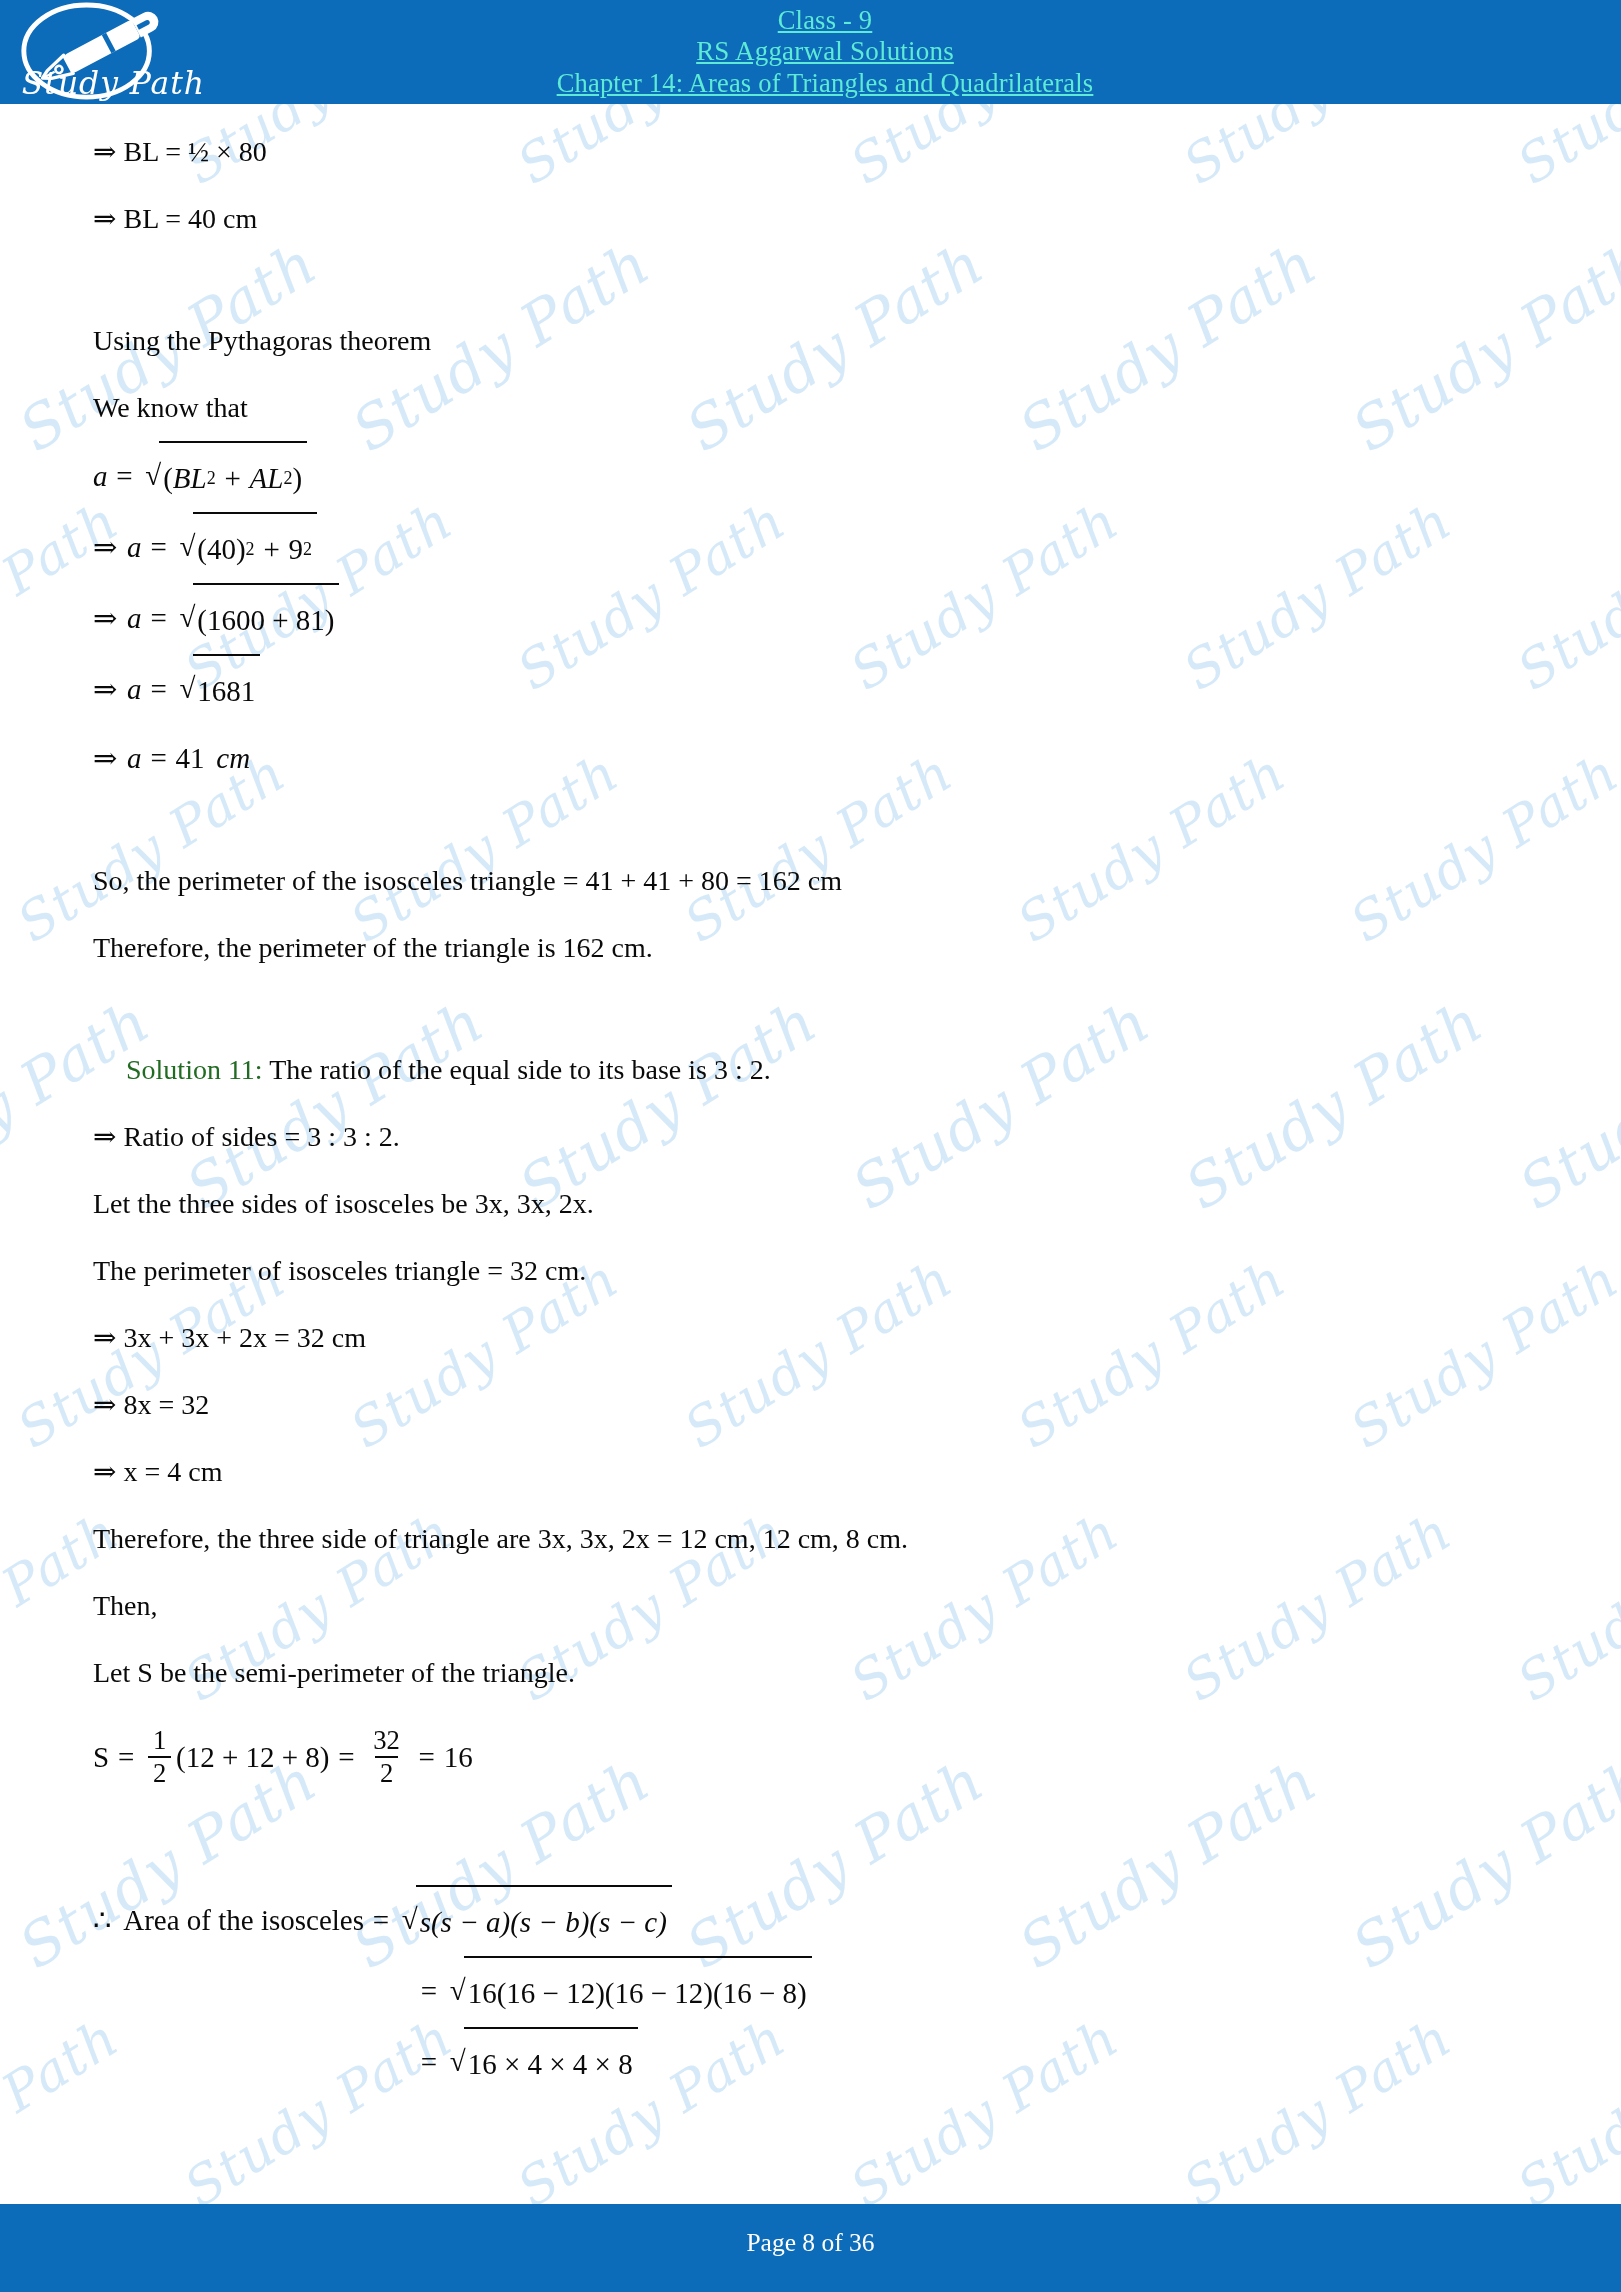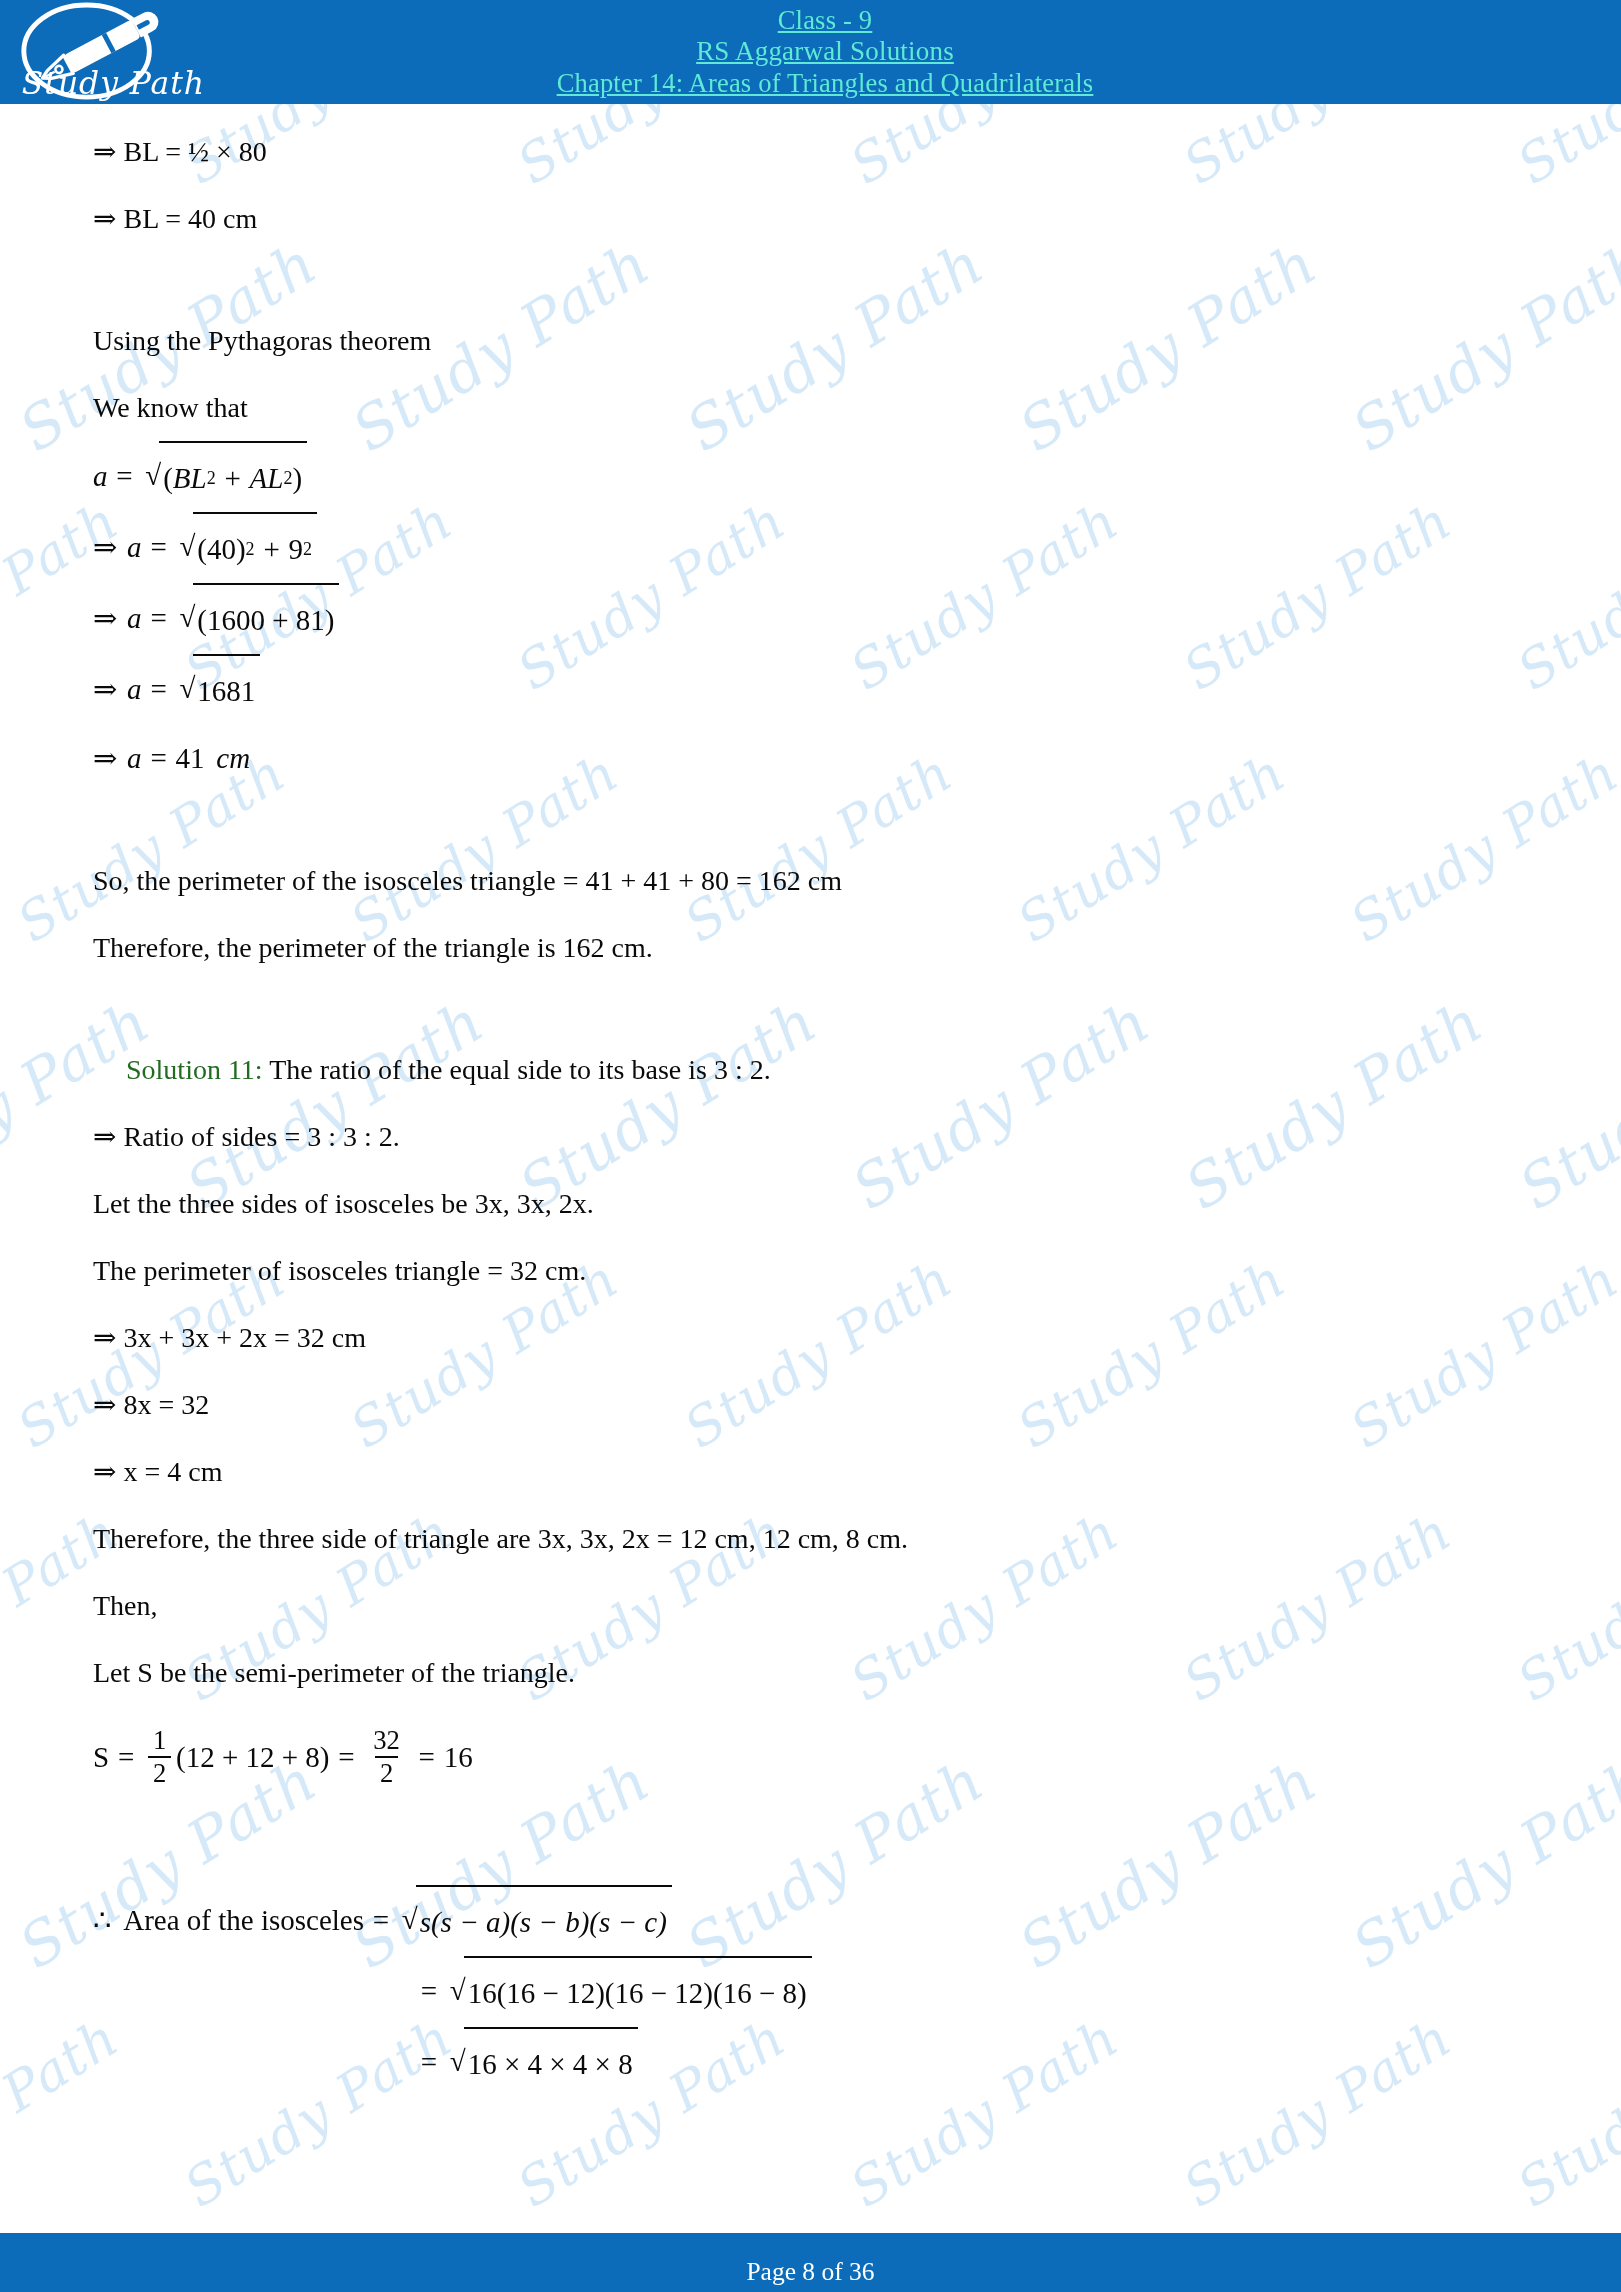--- a/index.html
+++ b/index.html
@@ -74,21 +74,21 @@
   .header-line.l2 { font-size: 27px; }
   .header-line.l3 { font-size: 26.5px; text-align: center; }
 
   
   .footer {
     position: absolute;
     left: 0;
     bottom: 0;
     z-index: 3;
     width: 1621px;
-    height: 60px;
+    height: 89px;
     background: #0d6cb9;
     color: #ffffff;
   }
   .footer-text {
     text-align: center;
     font-size: 25.5px;
     line-height: 77px;
     font-family: "Liberation Serif", "DejaVu Serif", serif;
   }
 

